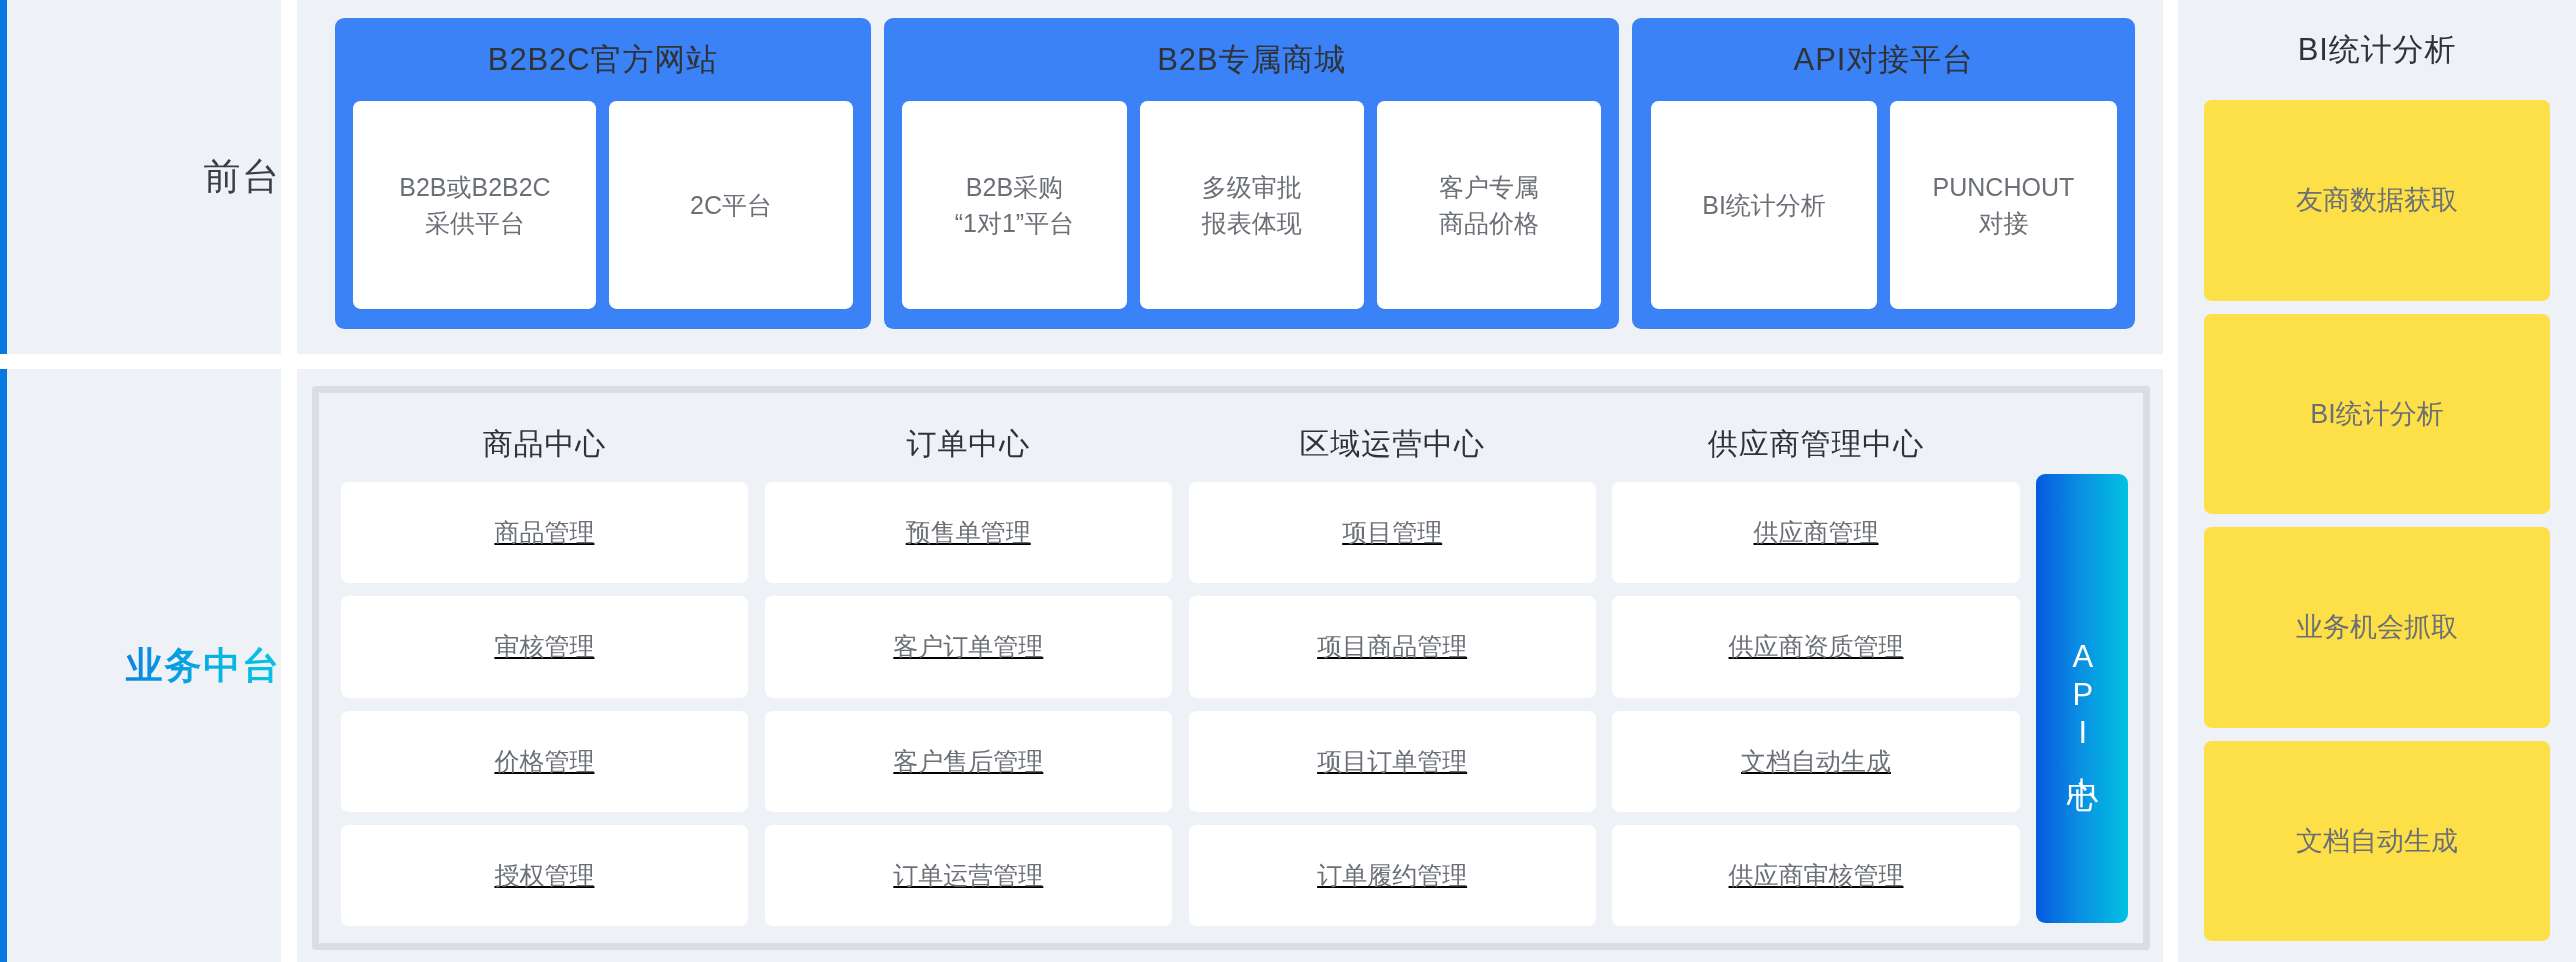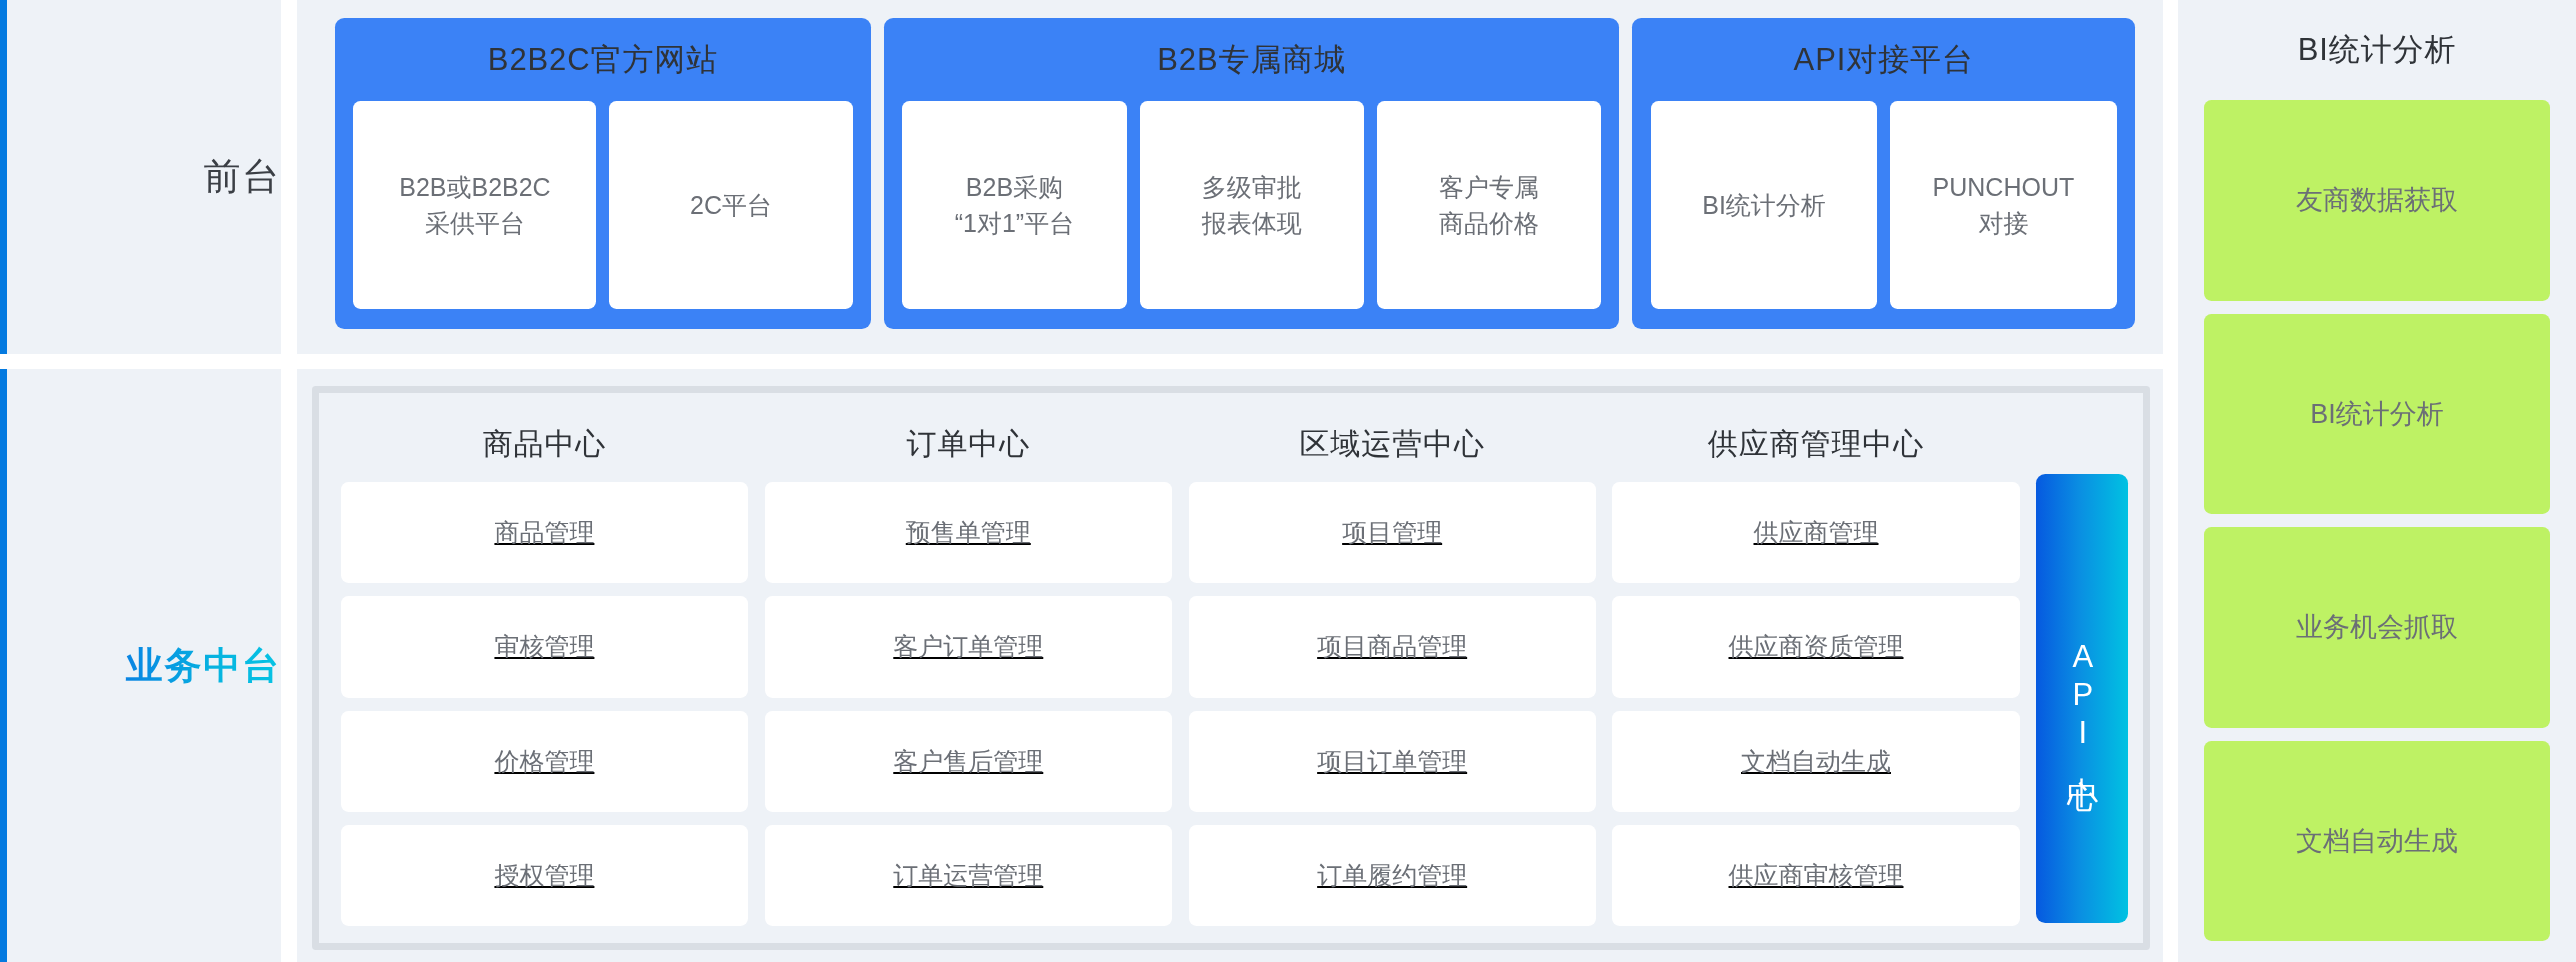--- a/index.html
+++ b/index.html
@@ -97,21 +97,21 @@
     background:#eef2f7;}
   .rpa-title{
     text-align:center;font-size:31px;color:#2f3338;letter-spacing:0.9px;
     height:100px;line-height:100px;
   }
   .rpa-list{
     position:absolute;left:26px;right:26px;top:100px;bottom:22px;
     display:flex;flex-direction:column;gap:13px;
   }
   .rpa-item{
-    flex:1;background:#bef264;border-radius:7.4px;
+    flex:1;background:#fde047;border-radius:7.4px;
     display:flex;align-items:center;justify-content:center;
     color:#6b6f76;font-size:27px;
   }
 </style>
 </head>
 <body>
 
 <div class="canvas">
 
   <div class="rail" id="rail-front">

